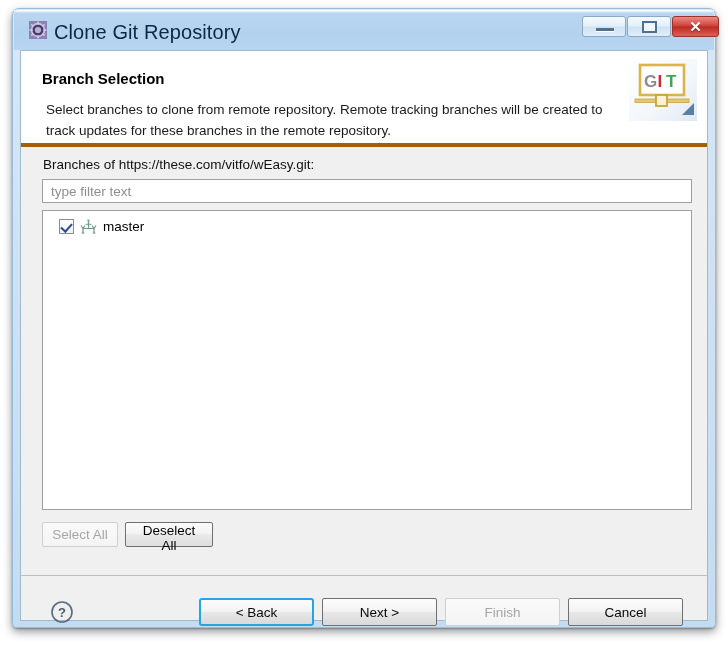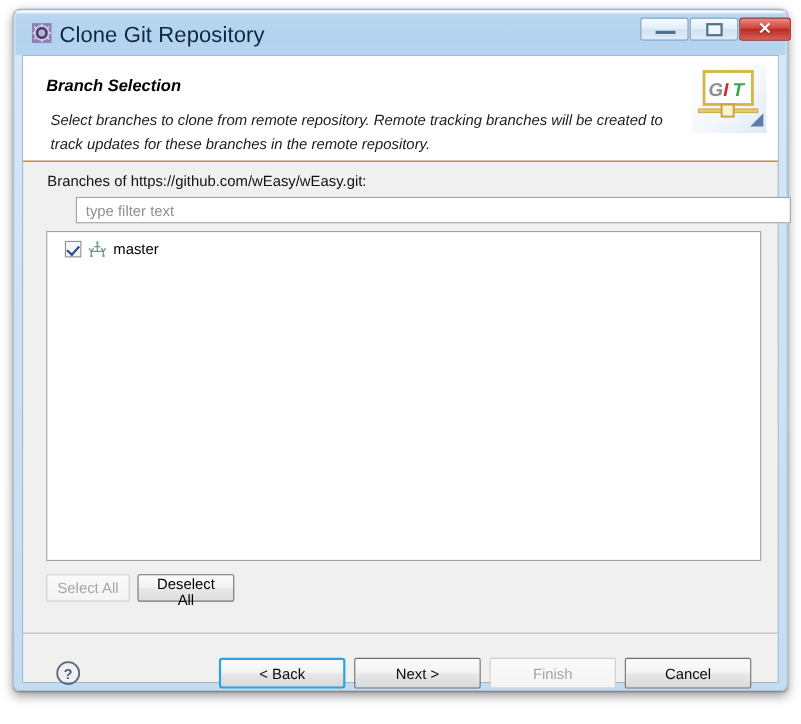--- a/index.html
+++ b/index.html
@@ -133,23 +133,22 @@
     box-sizing: border-box;
   }
 
   
   #page-header {
     position: absolute;
     left: 0; top: 0;
     width: 100%;
     height: 96px;
     background: #ffffff;
-    border-bottom: 1px solid #a16207;
-    box-sizing: border-box;
-    font-style: italic;
+    border-bottom: 4px solid #a16207;
+    box-sizing: border-box;
   }
   #page-title {
     position: absolute;
     left: 21px;
     top: 19px;
     font-size: 15px;
     font-weight: bold;
     color: #000000;
   }
   #page-desc {
@@ -185,21 +184,20 @@
     width: 650px;
     height: 24px;
     background: #ffffff;
     border: 1px solid #a0a0a0;
     box-sizing: border-box;
     font-family: "Liberation Sans", sans-serif;
     font-size: 13.5px;
     color: #000000;
     padding: 0 8px;
     outline: none;
-    margin-left: 27px;
   }
   #filter-input::placeholder {
     color: #8e8e8e;
     opacity: 1;
   }
 
   #branch-tree {
     position: absolute;
     left: 21px;
     top: 159px;
@@ -391,21 +389,21 @@
           <text x="37" y="28" font-family="'Liberation Sans',sans-serif" font-size="17" font-weight="bold" fill="#3aa84e">T</text>
 
           <rect x="6" y="40" width="54" height="3.4" fill="#e8c86a" stroke="#c9a43c" stroke-width="0.8"></rect>
           <rect x="27" y="36" width="11" height="11" fill="#fdf3d4" stroke="#c9a43c" stroke-width="1.8"></rect>
 
           <path d="M53 56 L65 56 L65 44 Z" fill="#5b7fa6"></path>
         </svg>
       </span>
     </div>
 
-    <div id="branches-label">Branches of https://github.com/wEasy/wEasy.git:</div>
+    <div id="branches-label">Branches of https://these.com/vitfo/wEasy.git:</div>
 
     <input id="filter-input" type="text" placeholder="type filter text" style="">
 
     <div id="branch-tree">
       <div class="tree-row">
         <span class="tree-checkbox"></span>
         <span class="branch-icon">
           <svg width="17" height="15" viewBox="0 0 17 15">
             <g stroke="#6f9b84" stroke-width="1.2" fill="none">
               <path d="M8.5 1.5 L8.5 5"></path>

